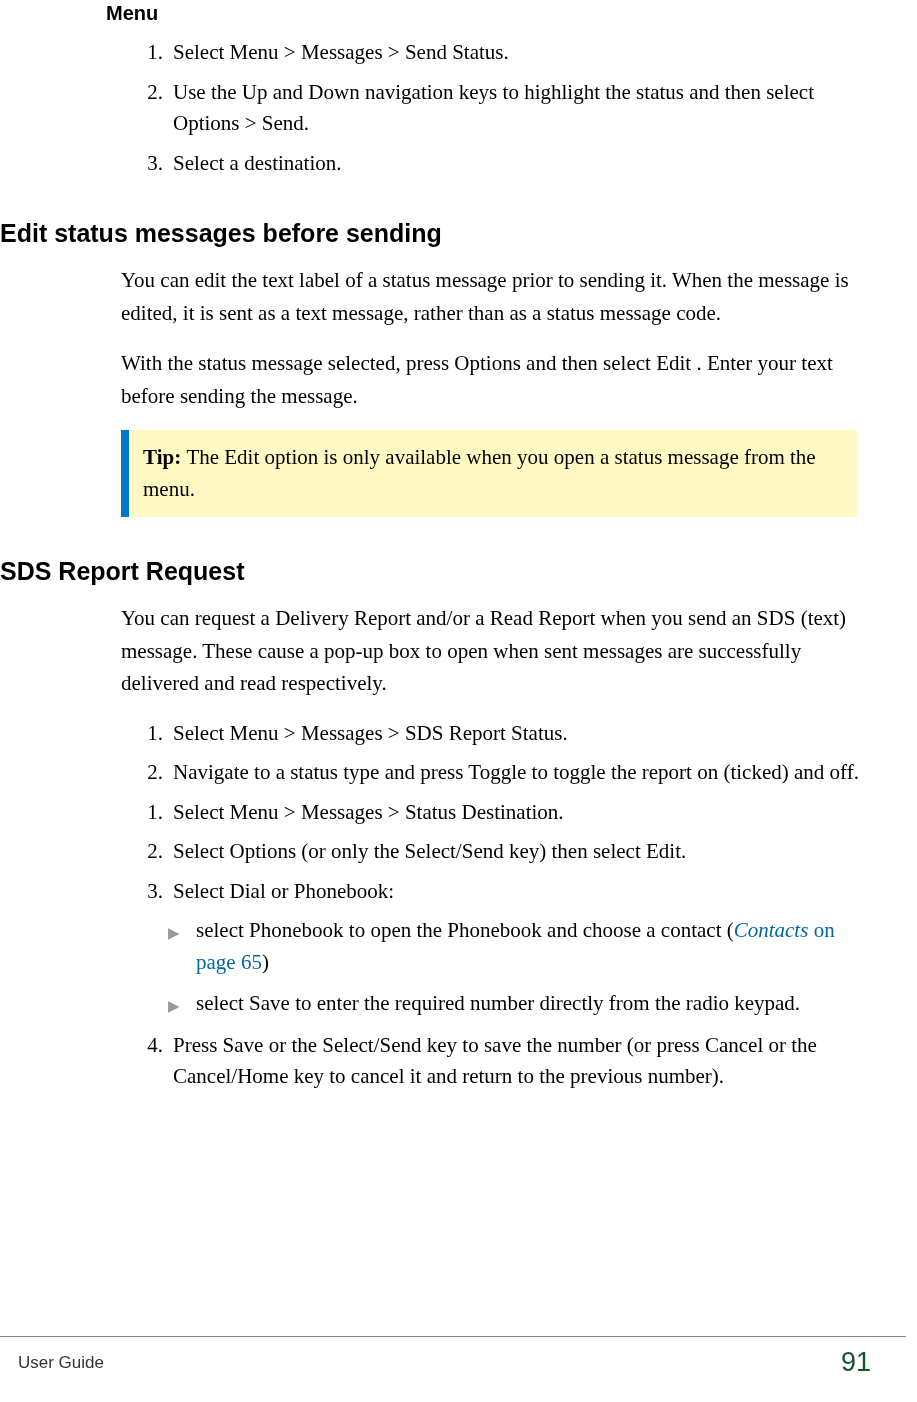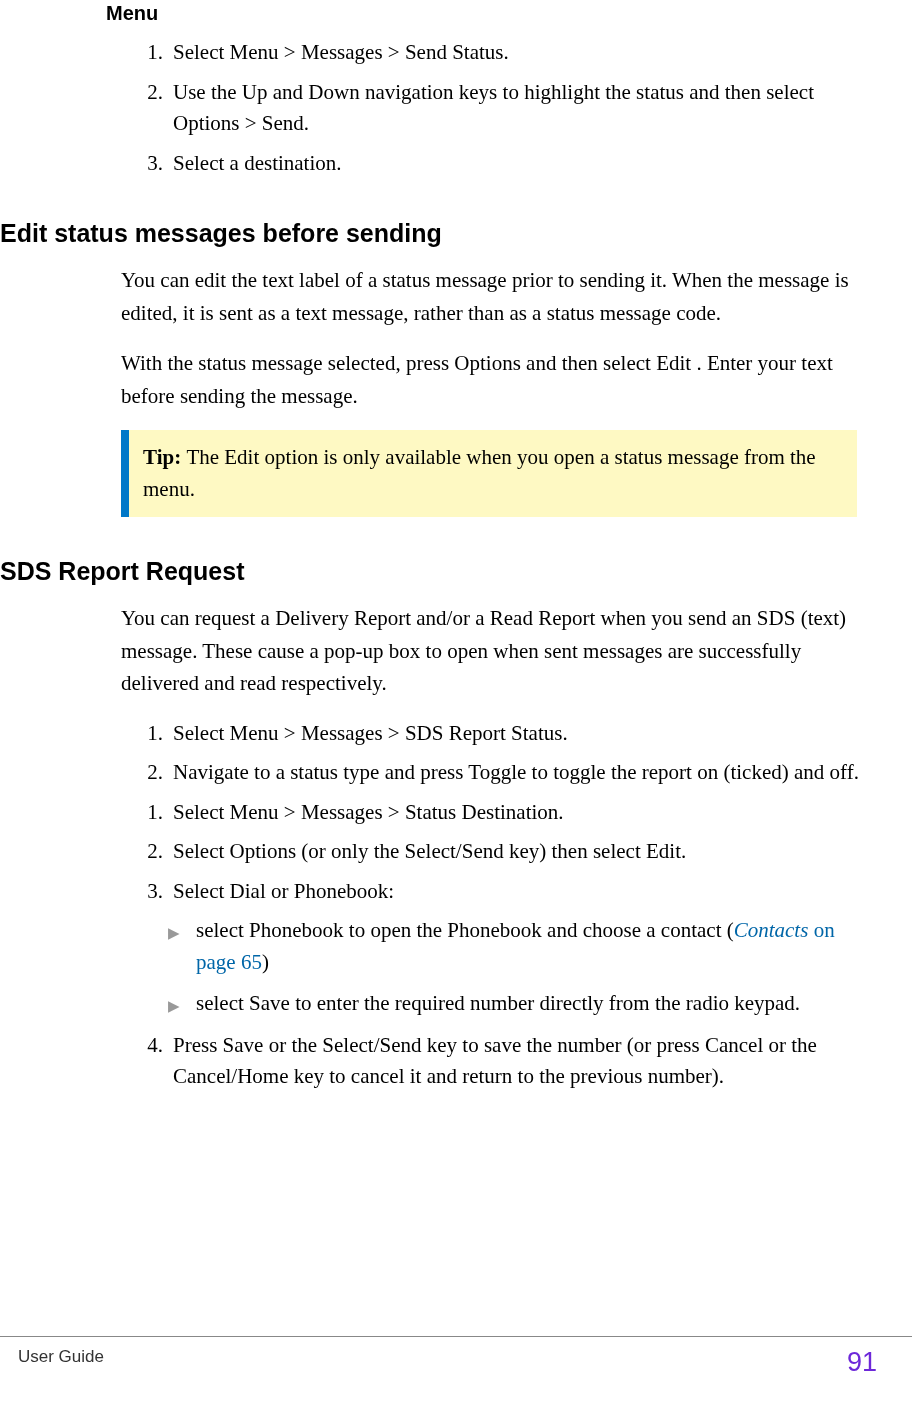--- a/index.html
+++ b/index.html
@@ -94,37 +94,37 @@
       font-size: 15px;
     }
     a.link {
       color: #0066a8;
       text-decoration: none;
     }
     a.link .linktitle { font-style: italic; }
     .footer {
       position: absolute;
       left: 0;
-      right: 0;
+      right: 6px;
       bottom: 24px;
       border-top: 1px solid #888;
       padding: 10px 35px 0 18px;
       display: flex;
       justify-content: space-between;
-      align-items: flex-start;
+      align-items: center;
     }
     .footer-left {
       font-family: Verdana, Geneva, sans-serif;
       font-size: 17px;
       color: #333;
     }
     .footer-right {
       font-family: Verdana, Geneva, sans-serif;
       font-size: 27px;
-      color: #6d28d9;
+      color: #14532d;
     }
   </style>
 </head>
 <body>
 
 <div class="page">
   <div class="content">
 
     <h3 class="menu-heading">Menu</h3>
 

